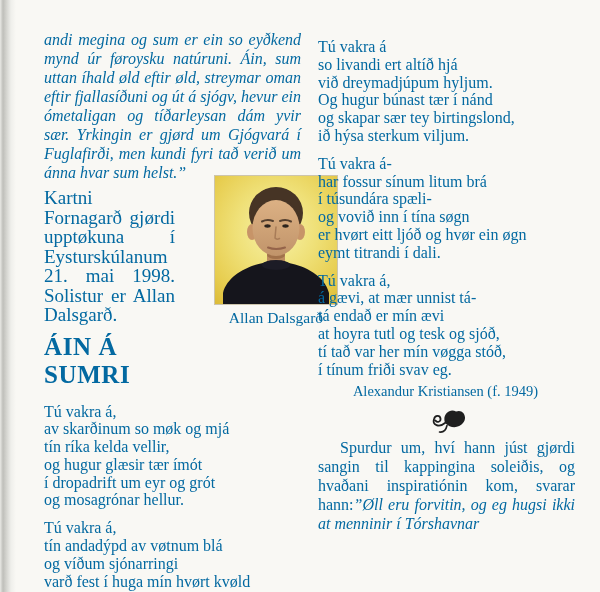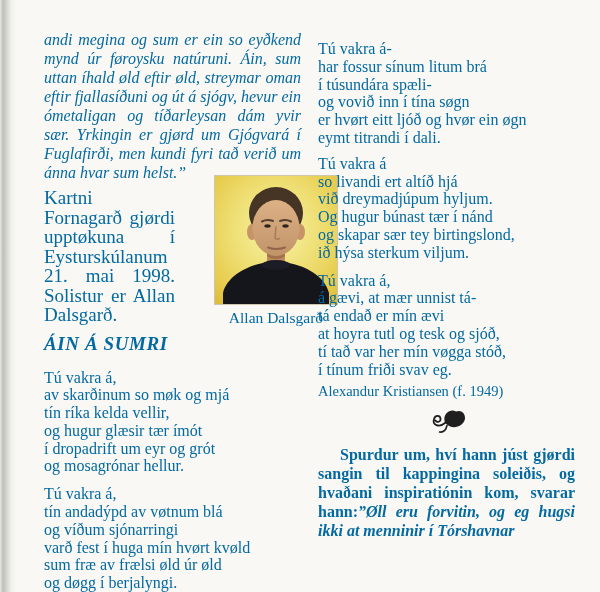--- a/index.html
+++ b/index.html
@@ -23,33 +23,33 @@
   .para { margin:0; font-size:16px; line-height:19px; text-align:justify; }
   .ital { font-style:italic; }
 
   .photo-row { display:flex; margin-top:6px; }
   .note-col { width:131px; flex:0 0 131px; }
   .note { font-size:19px; line-height:19.5px; }
   figure.photo-fig { margin:-12px 0 0 0; width:122px; flex:0 0 122px;padding-left:40px; }
   .photo-svg { display:block; width:122px; height:128px; box-shadow:0 0 0 1px rgba(150,135,85,.45); }
   figcaption.photo-caption { font-size:15.5px; text-align:center; margin-top:5px; white-space:nowrap; }
 
-  h2.poem-title { margin:8px 0 0 0; font-size:19px; font-weight:bold; letter-spacing:.6px;font-style:italic; }
+  h2.poem-title { margin:8px 0 0 0; font-size:25px; font-weight:bold; letter-spacing:.6px; }
 
   .stanza { font-size:16px; line-height:17.8px; white-space:pre-line; margin:10px 0 0 0; }
   .col-left .stanza.first { margin-top:14px; }
   .col-right .stanza.first { margin-top:8px; }
 
-  .attribution { font-size:14.5px; text-align:left; margin-top:5px; padding-right:2px; }
+  .attribution { font-size:14.5px; text-align:center; margin-top:5px; padding-right:2px; }
   .ornament-wrap { text-align:center; margin-top:7px; height:30px; }
   .ornament-wrap svg { display:inline-block; }
 
   .para.indented { text-indent:22px; }
   .song { margin-top:12px; }
-  .interview { margin-top:8px;font-weight:bold; }
+  .interview { margin-top:1px; }
 </style>
 </head>
 <body>
 
 <div class="page">
   <div class="spine"></div>
 
   <div class="col col-left">
     <p class="para ital">andi megina og sum er ein so eyðkend mynd úr føroysku natúruni. Áin, sum uttan íhald øld eftir øld, streymar oman eftir fjallasíðuni og út á sjógv, hevur ein ómetaligan og tíðarleysan dám yvir sær. Yrkingin er gjørd um Gjógvará í Fuglafirði, men kundi fyri tað verið um ánna hvar sum helst.”</p>
 
@@ -112,32 +112,32 @@
 og mosagrónar hellur.</div>
     <div class="stanza">Tú vakra á,
 tín andadýpd av vøtnum blá
 og víðum sjónarringi
 varð fest í huga mín hvørt kvøld
 sum fræ av frælsi øld úr øld
 og døgg í berjalyngi.</div>
   </div>
 
   <div class="col col-right">
+    <div class="stanza first">Tú vakra á
+so livandi ert altíð hjá
+við dreymadjúpum hyljum.
+Og hugur búnast tær í nánd
+og skapar sær tey birtingslond,
+ið hýsa sterkum viljum.</div>
     <div class="stanza">Tú vakra á-
 har fossur sínum litum brá
 í túsundára spæli-
 og vovið inn í tína søgn
 er hvørt eitt ljóð og hvør ein øgn
 eymt titrandi í dali.</div>
-    <div class="stanza first">Tú vakra á
-so livandi ert altíð hjá
-við dreymadjúpum hyljum.
-Og hugur búnast tær í nánd
-og skapar sær tey birtingslond,
-ið hýsa sterkum viljum.</div>
     <div class="stanza">Tú vakra á,
 á gævi, at mær unnist tá-
 tá endað er mín ævi
 at hoyra tutl og tesk og sjóð,
 tí tað var her mín vøgga stóð,
 í tínum friði svav eg.</div>
 
     <div class="attribution">Alexandur Kristiansen (f. 1949)</div>
 
     <div class="ornament-wrap">

